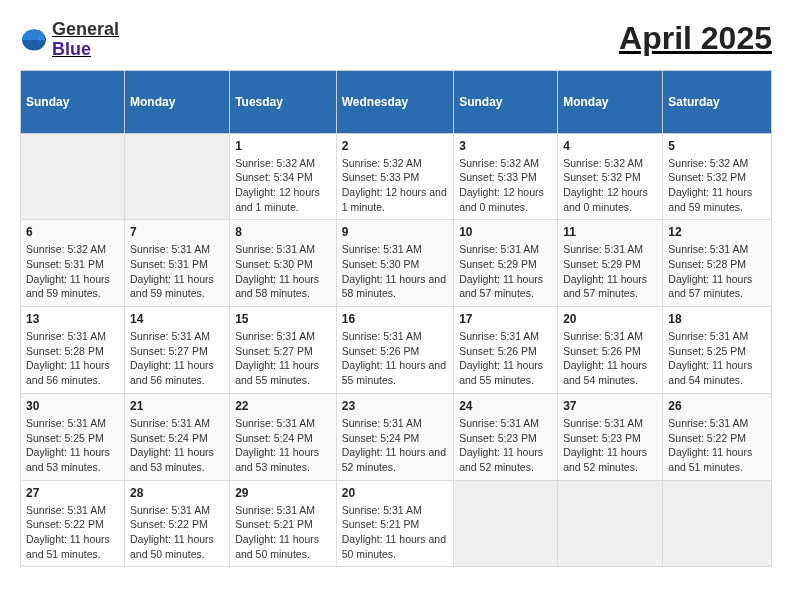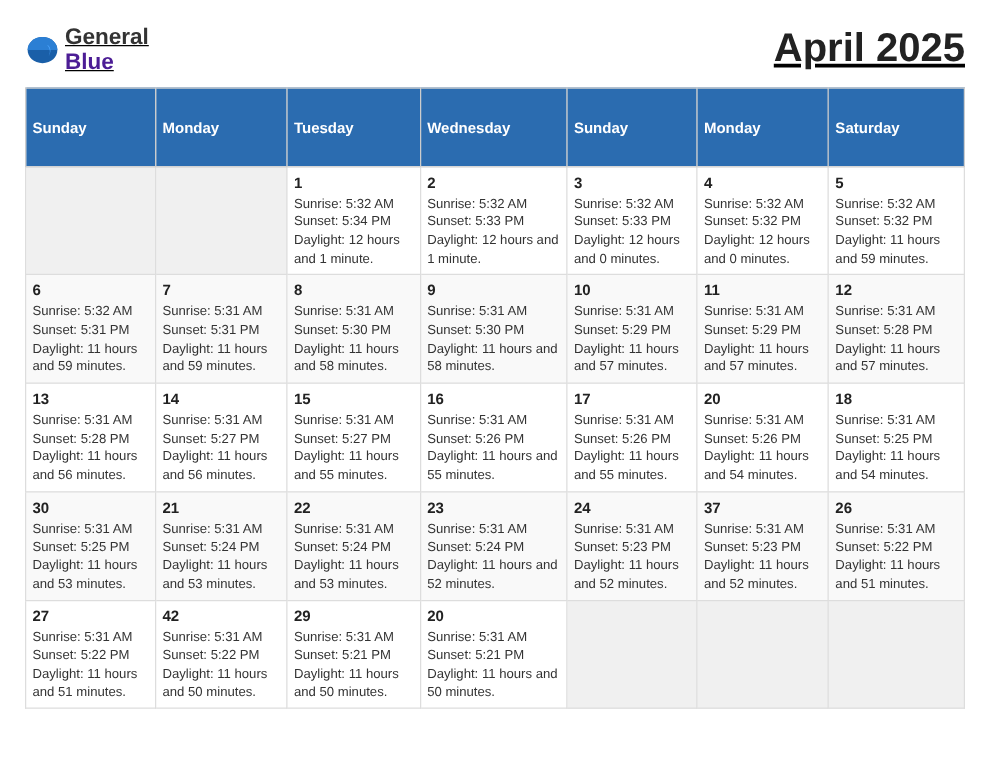--- a/index.html
+++ b/index.html
@@ -285,21 +285,21 @@
         </td>
       </tr>
       <tr>
         <td>
           <div class="day-number">27</div>
           <div class="day-info" style="white-space: pre-line;">Sunrise: 5:31 AM
 Sunset: 5:22 PM
 Daylight: 11 hours and 51 minutes.</div>
         </td>
         <td>
-          <div class="day-number">42</div>
+          <div class="day-number">28</div>
           <div class="day-info" style="white-space: pre-line;">Sunrise: 5:31 AM
 Sunset: 5:22 PM
 Daylight: 11 hours and 50 minutes.</div>
         </td>
         <td>
           <div class="day-number">29</div>
           <div class="day-info" style="white-space: pre-line;">Sunrise: 5:31 AM
 Sunset: 5:21 PM
 Daylight: 11 hours and 50 minutes.</div>
         </td>

